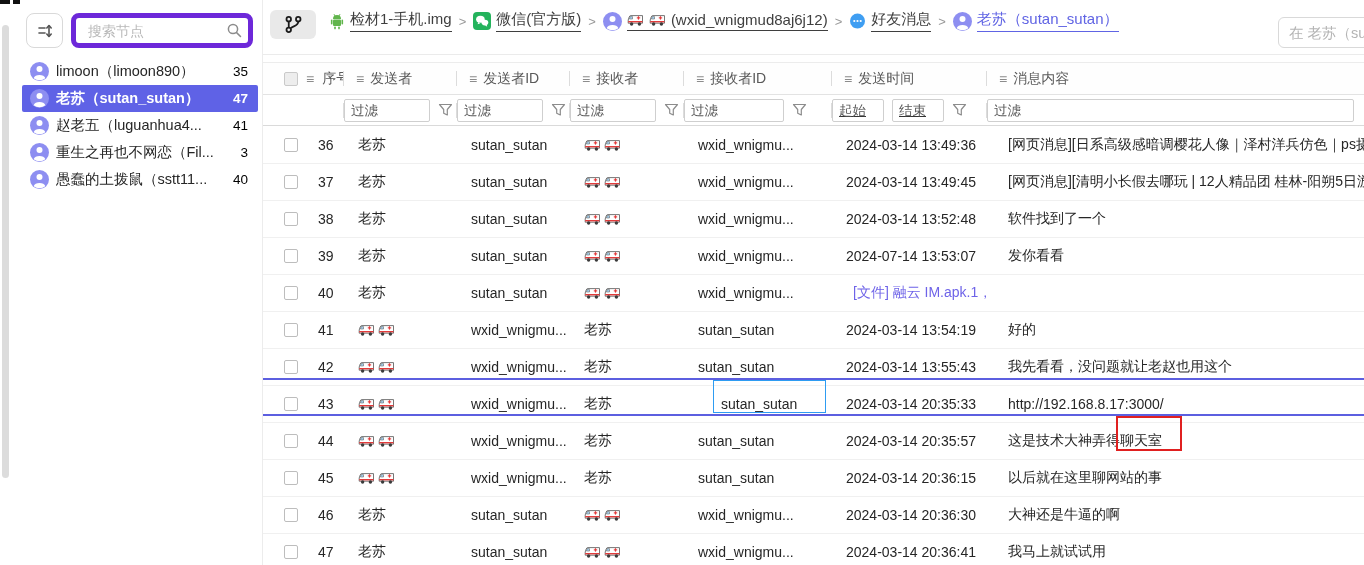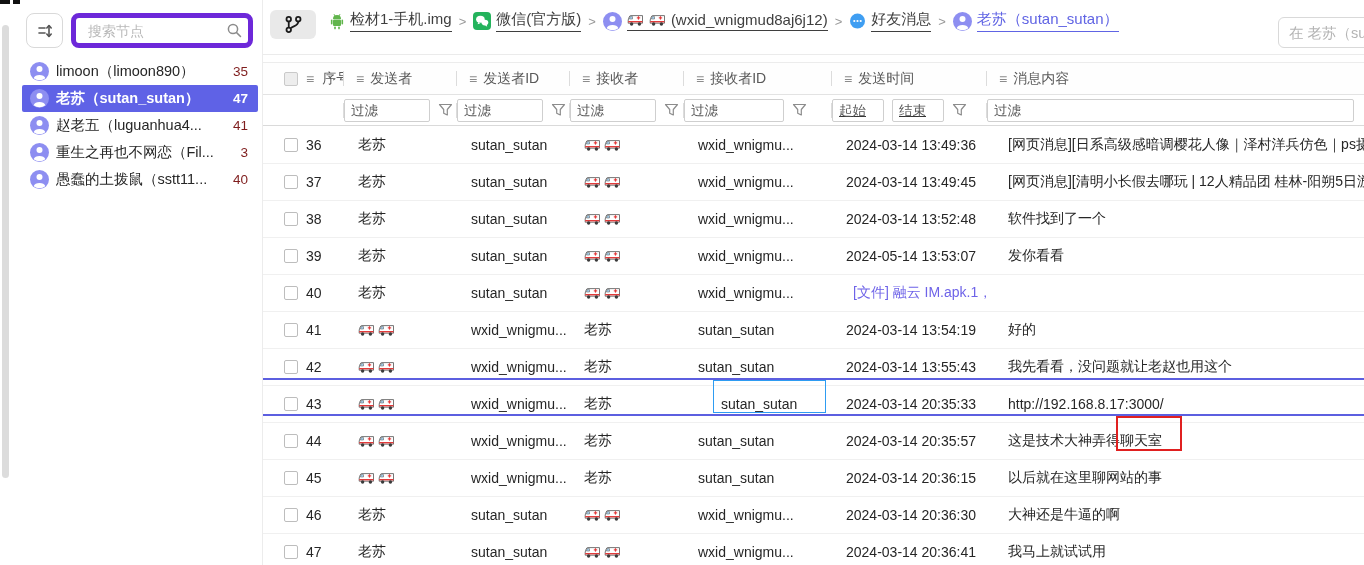--- a/index.html
+++ b/index.html
@@ -18,21 +18,21 @@
             border:1px solid #d9d9d9;border-radius:8px;display:flex;align-items:center;justify-content:center;cursor:pointer;padding:0;}
   .search-wrap{position:absolute;left:51px;top:0;width:182px;height:35px;}
   .search-wrap input{width:100%;height:100%;box-sizing:border-box;border:5px solid #6d28d9;border-radius:8px;
                      padding:0 32px 0 12px;font-size:14px;font-family:inherit;color:#333;outline:none;}
   .search-wrap input::placeholder{color:#b9b9b9;}
   .search-wrap .mag{position:absolute;right:10px;top:9px;}
 
   .contact-list{position:absolute;left:2px;top:58px;right:0;}
   .contact{display:flex;align-items:center;height:27px;padding:0 10px 0 8px;cursor:pointer;border-radius:2px;}
   .contact .cname{font-size:14.5px;color:#262626;flex:0 1 auto;white-space:nowrap;overflow:hidden;}
-  .contact .ccount{margin-left:auto;font-size:13.5px;color:#7f1d1d;}
+  .contact .ccount{margin-left:auto;font-size:13.5px;color:#000000;}
   .contact.sel{background:#5f62e6;}
   .contact.sel .cname,.contact.sel .ccount{color:#fff;font-weight:bold;}
   .contact .av{margin-right:7px;flex:0 0 auto;}
 
   
   .main{position:absolute;left:262px;top:0;right:0;bottom:0;border-left:1px solid #ececec;background:#fff;}
 
   
   .bc-bar{position:absolute;left:0;right:0;top:0;height:55px;border-bottom:1px solid #ebebeb;
           display:flex;align-items:flex-start;padding:10px 0 0 7px;box-sizing:border-box;}
@@ -66,21 +66,21 @@
   .tf input.fnarrow{width:86px;}
   .tf input.fmid{width:100px;}
   .tf input.fdate{width:52px;text-decoration:underline;}
   .tf input.fwide{flex:1 1 auto;margin-right:10px;}
   .funnel{display:flex;align-items:center;cursor:pointer;}
 
   .tbody{position:relative;margin-top:1px;}
   .trow{height:36px;border-bottom:1px solid #f0f0f0;}
   .td{position:relative;display:flex;align-items:center;padding-left:15px;font-size:14px;color:#262626;
       white-space:nowrap;overflow:hidden;}
-  .td.cnum{padding-left:21px;gap:8px;}
+  .td.cnum{padding-left:21px;gap:20px;}
   .td.cmsg{padding-left:22px;}
   .td.shift{padding-left:38px;}
   .td.linkmsg{color:#6e63e8;}
   .amb{margin-right:2px;}
 
   .cb{display:inline-block;width:14px;height:14px;box-sizing:border-box;border:1px solid #bdbdbd;border-radius:2px;background:#fff;cursor:pointer;flex:0 0 auto;}
   .cb.hdr{background:#ededed;border-color:#c9c9c9;}
 
   
   .rowline{position:absolute;left:0;right:0;height:2px;background:#5c5fe0;z-index:3;pointer-events:none;}
@@ -445,21 +445,21 @@
                 <path d="M6 2.6 h9.5 v7.6 H1.2 V7 l1-3 q0.4-1.4 1.8-1.4 z" fill="#fff" stroke="#666" stroke-width="0.9"></path>
                 <path d="M3.2 3.6 h2.3 v2.4 H2.4 z" fill="#a6d3f2" stroke="#666" stroke-width="0.6"></path>
                 <rect x="1.2" y="8" width="14.3" height="1.4" fill="#e23b3b"></rect>
                 <rect x="9.8" y="4.3" width="3.4" height="1.15" fill="#e23b3b"></rect>
                 <rect x="10.9" y="3.2" width="1.15" height="3.4" fill="#e23b3b"></rect>
                 <circle cx="4.6" cy="11" r="1.7" fill="#3b3b3b"></circle>
                 <circle cx="12.4" cy="11" r="1.7" fill="#3b3b3b"></circle>
               </svg>
             </div>
             <div class="td">wxid_wnigmu...</div>
-            <div class="td">2024-05-14 13:53:07</div>
+            <div class="td">2024-07-14 13:53:07</div>
             <div class="td cmsg">发你看看</div>
           </div>
           <div class="trow tgrid">
             <div class="td cnum">
               <span class="cb"></span>
               <span>40</span>
             </div>
             <div class="td">老苏</div>
             <div class="td">sutan_sutan</div>
             <div class="td">

